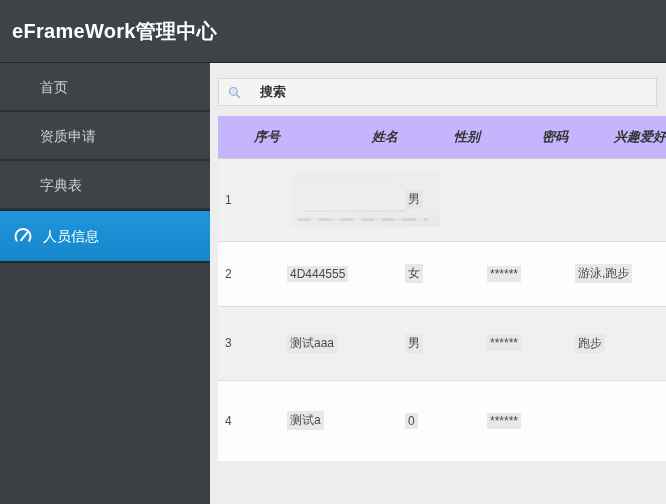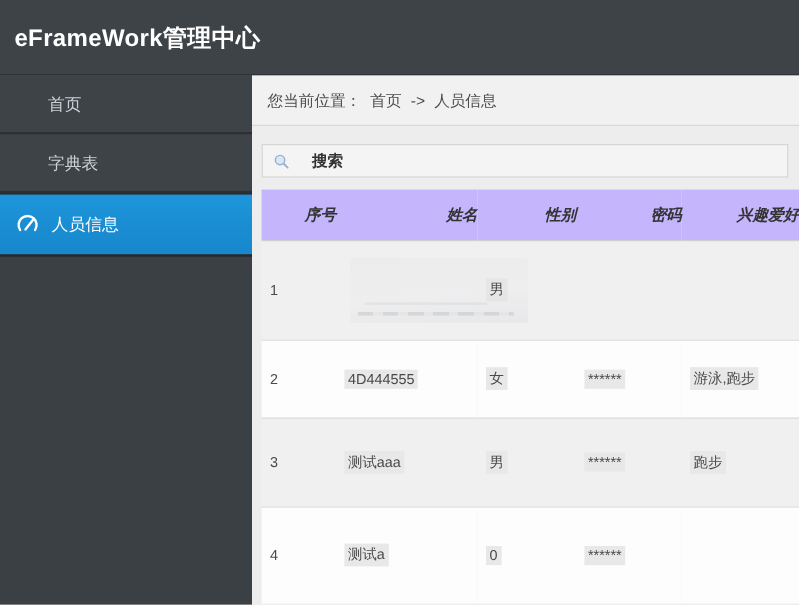--- a/index.html
+++ b/index.html
@@ -90,41 +90,36 @@
 
 <header class="app-header">
   <h1>eFrameWork管理中心</h1>
 </header>
 
 <div class="layout">
 
   <nav class="sidebar">
     <ul>
       <li>首页</li>
+      <li>资质申请</li>
       <li>字典表</li>
       <li class="active">
         <span class="menu-icon">
           <svg viewBox="0 0 24 24" width="20" height="20">
             <path d="M4.5,17.5 A9,9 0 1 1 19.5,17.5" fill="none" stroke="#fff" stroke-width="2.4" stroke-linecap="round"></path>
             <path d="M9.8,17 L17.3,7.6" stroke="#fff" stroke-width="2.4" stroke-linecap="round"></path>
           </svg>
         </span>
         <span>人员信息</span>
       </li>
     </ul>
   </nav>
 
   <div class="content">
 
-    <div class="breadcrumb">
-      <span>您当前位置：</span>
-      <span class="crumb-link">首页</span>
-      <span>-&gt;</span>
-      <span>人员信息</span>
-    </div>
 
     <div class="search-bar">
       <span style="display:inline-flex">
         <svg viewBox="0 0 20 20" width="15" height="15">
           <circle cx="8.5" cy="8.5" r="5.2" fill="#dbe7f5" stroke="#93b1d4" stroke-width="1.6"></circle>
           <line x1="12.6" y1="12.6" x2="17" y2="17" stroke="#93b1d4" stroke-width="2" stroke-linecap="round"></line>
         </svg>
       </span>
       <span class="search-label">搜索</span>
     </div>

